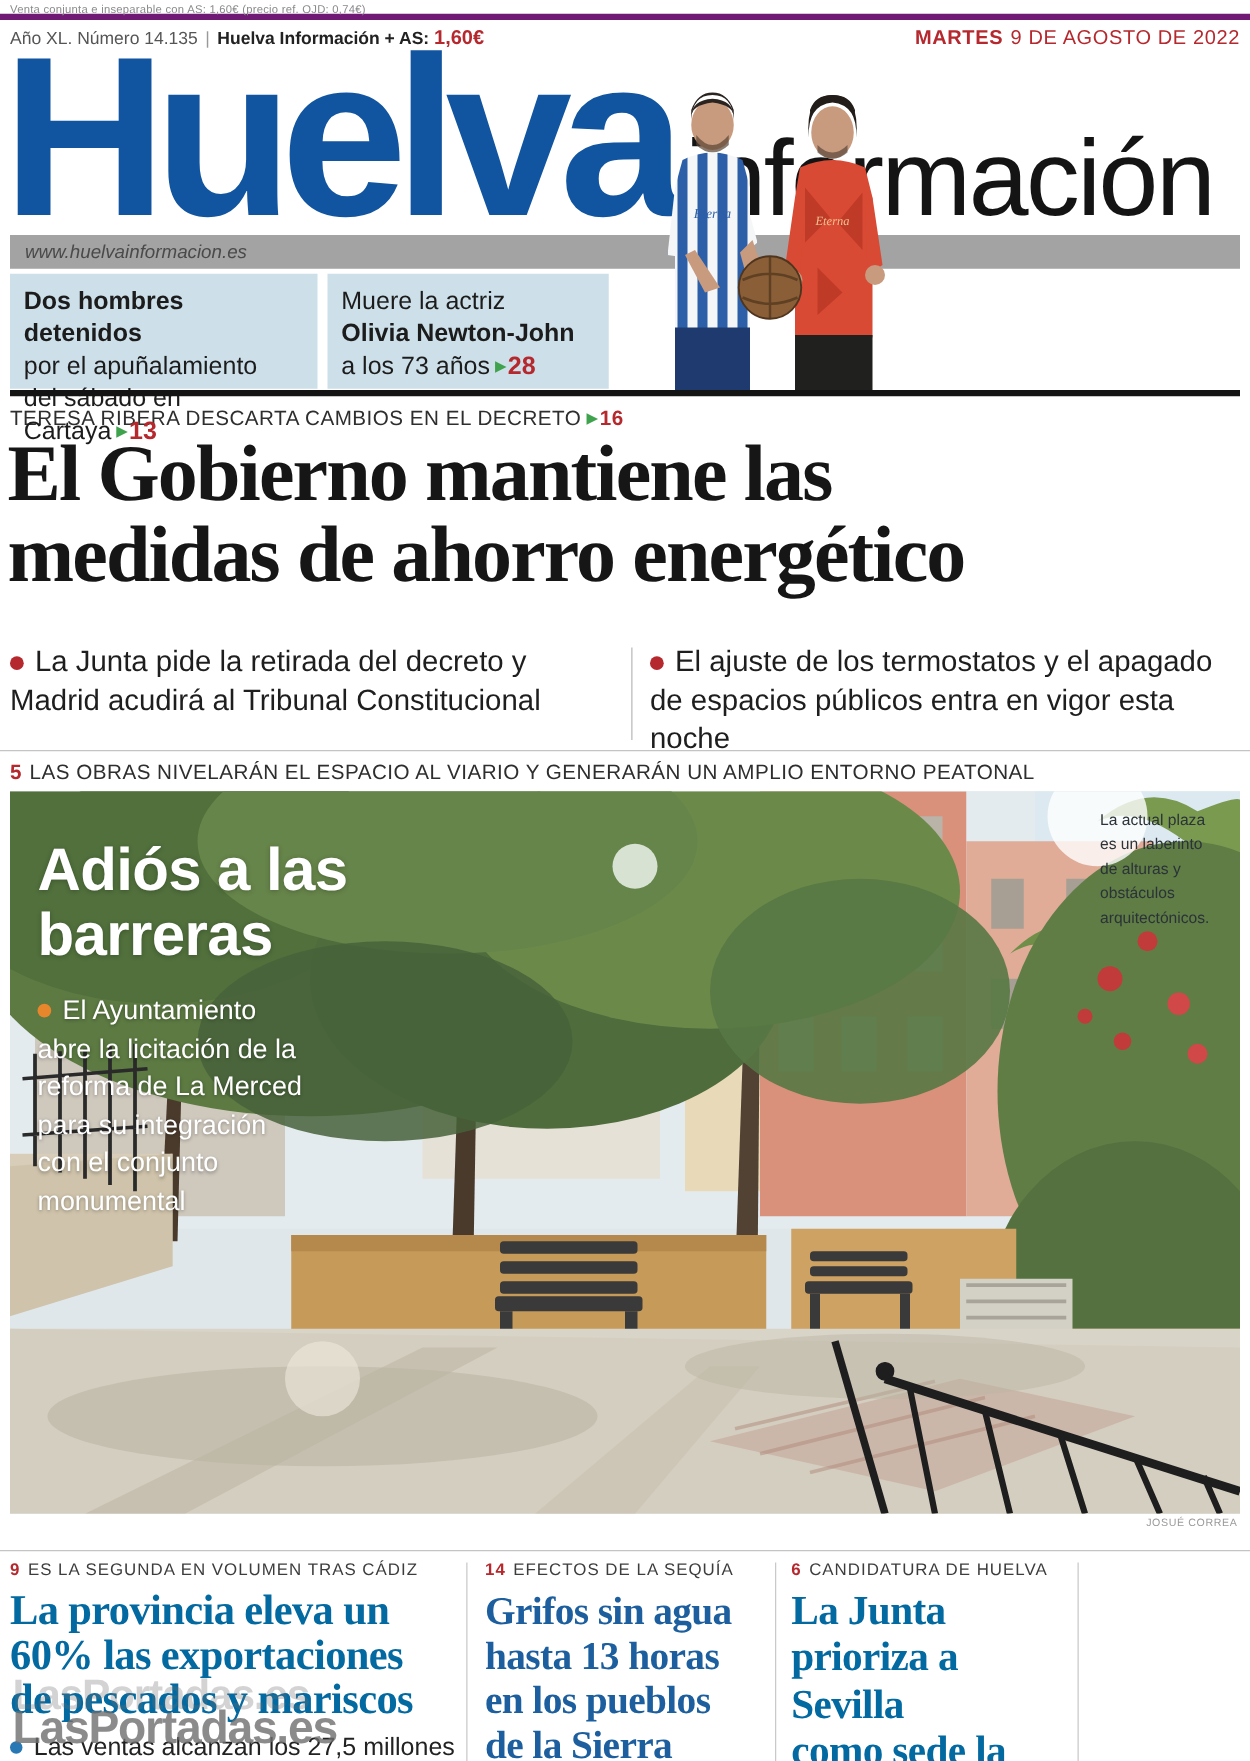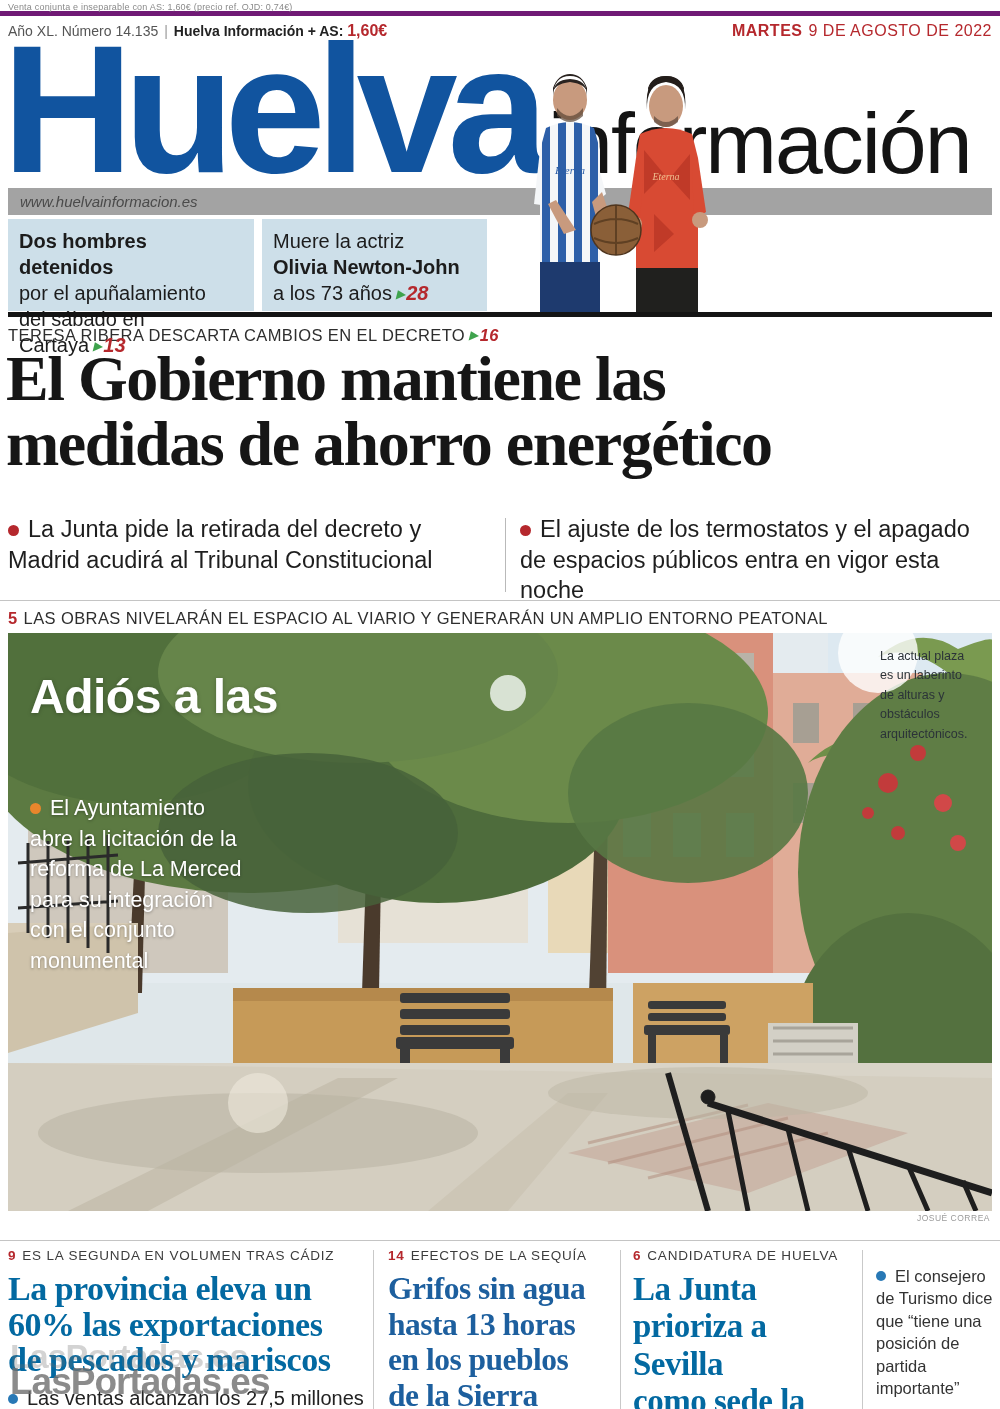--- a/index.html
+++ b/index.html
@@ -27,21 +27,21 @@
                font-size:15px; color:#4a4a4a; line-height:27px; padding-left:12px; z-index:1;font-style:italic; }
 
   
   .teaser { position:absolute; top:219px; height:92px; background:#cddfe9; padding:9px 11px; z-index:1;
             font-size:20px; line-height:1.3; color:#1c1c1c; }
   .teaser b { font-weight:800; }
   .t1 { left:8px; width:246px; }
   .t2 { left:262px; width:225px; }
   .t3 { left:728px; width:264px; }
   .t3 .mid { margin:0 5px; }
-  .page-ref { white-space:nowrap;font-style:italic; }
+  .page-ref { white-space:nowrap; }
   .page-ref .arr { color:#3fa34d; font-size:12px; vertical-align:2px; margin:0 1px 0 4px; }
   .page-ref .num { color:#b5282d; font-weight:800; }
 
   
   .players { position:absolute; left:494px; top:54px; width:246px; height:258px; z-index:2; }
 
   .black-rule { position:absolute; left:8px; top:312px; width:984px; height:5px; background:#141414; z-index:3; }
 
   
   .kicker { font-size:16.5px; color:#2e2e2e; letter-spacing:.4px; font-weight:500; }
@@ -317,20 +317,21 @@
 
       <g stroke="#2a2a2a" stroke-width="3">
         <path d="M20 210 L20 300 M40 208 L40 305 M60 206 L60 310 M80 204 L80 315 M100 202 L100 320 M10 230 L110 222 M10 275 L110 268"></path>
       </g>
 
       <circle cx="870" cy="20" r="40" fill="#ffffff" opacity=".8"></circle>
       <circle cx="250" cy="470" r="30" fill="#efe9dc" opacity=".6"></circle>
     </svg>
     <div class="photo-title">
       <span>Adiós a las</span>
+      <span>barreras</span>
     </div>
     <div class="photo-bullet">
       <span class="dot dot-orange"></span><span>El Ayuntamiento abre la licitación de la reforma de La Merced para su integración con el conjunto monumental</span>
     </div>
     <div class="photo-caption">La actual plaza es un laberinto de alturas y obstáculos arquitectónicos.</div>
   </div>
   <div class="credit">JOSUÉ CORREA</div>
 
   <div class="hairline hl-bottom"></div>
 
@@ -368,20 +369,17 @@
     </div>
     <div class="b-head">
       <span>La Junta</span>
       <span>prioriza a Sevilla</span>
       <span>como sede la</span>
 
     </div>
   </div>
   <div class="vdiv-b vd3"></div>
 
-  <div class="bquote">
-    <span class="dot dot-blue"></span><span>El consejero de Turismo dice que “tiene una posición de partida importante”</span>
-  </div>
 
   <div class="wm wm-echo">LasPortadas.es</div>
   <div class="wm wm-main">LasPortadas.es</div>
 
 </div>
 
 </body></html>

